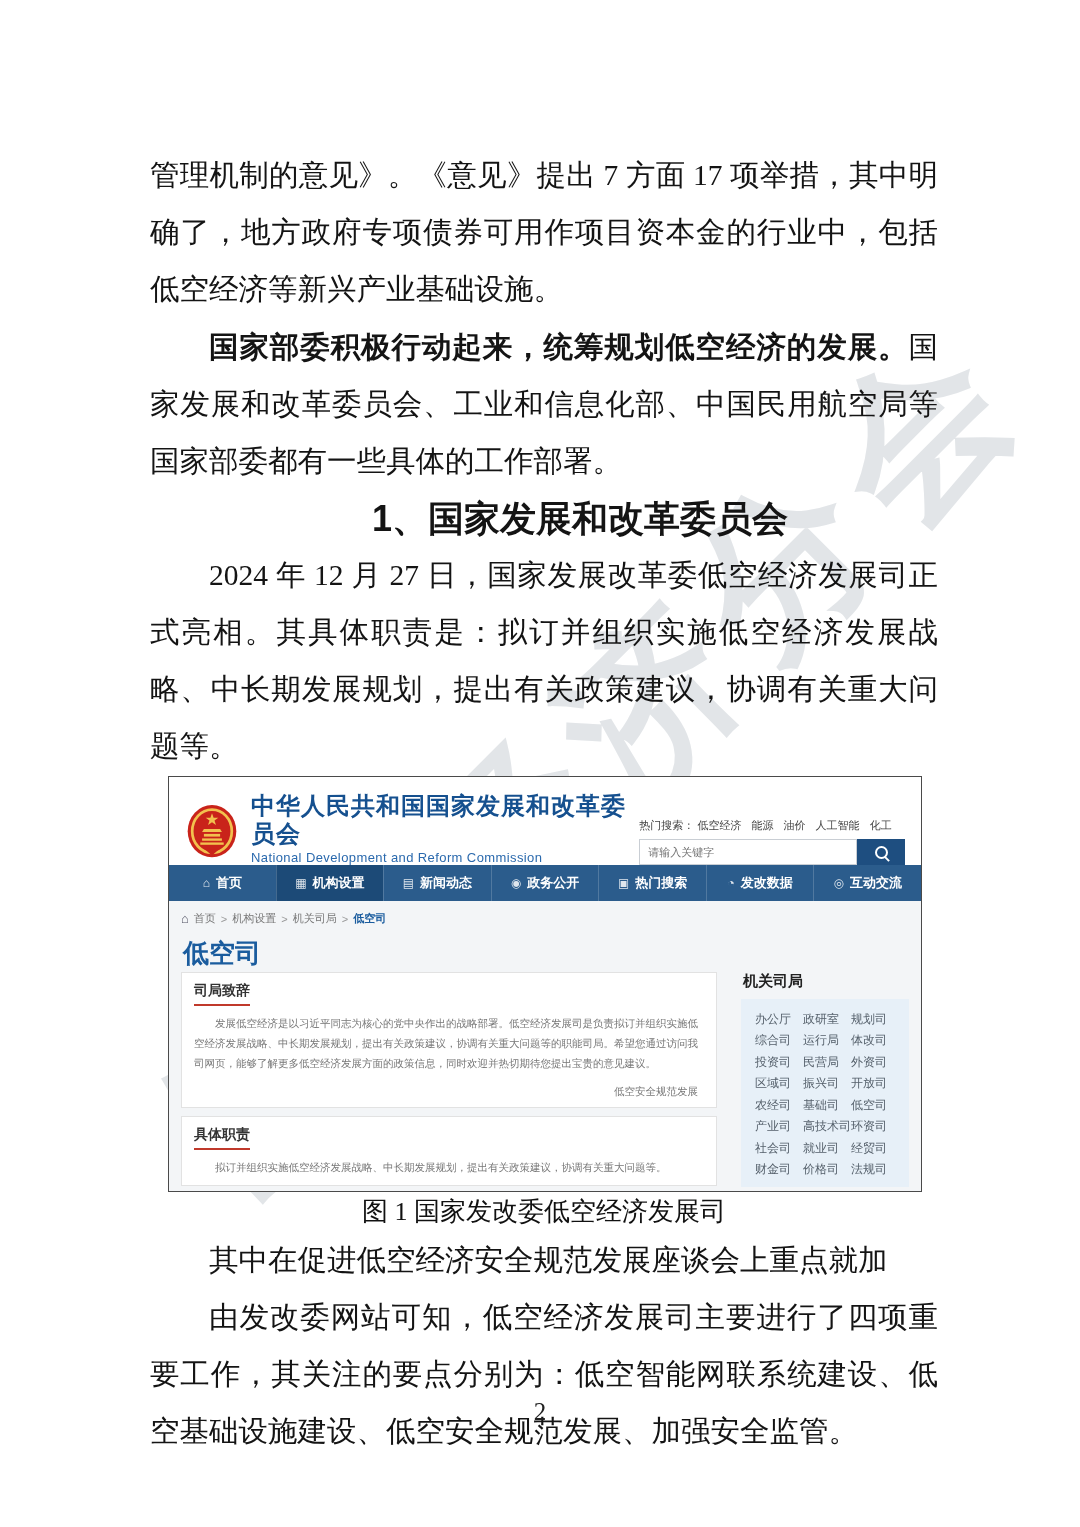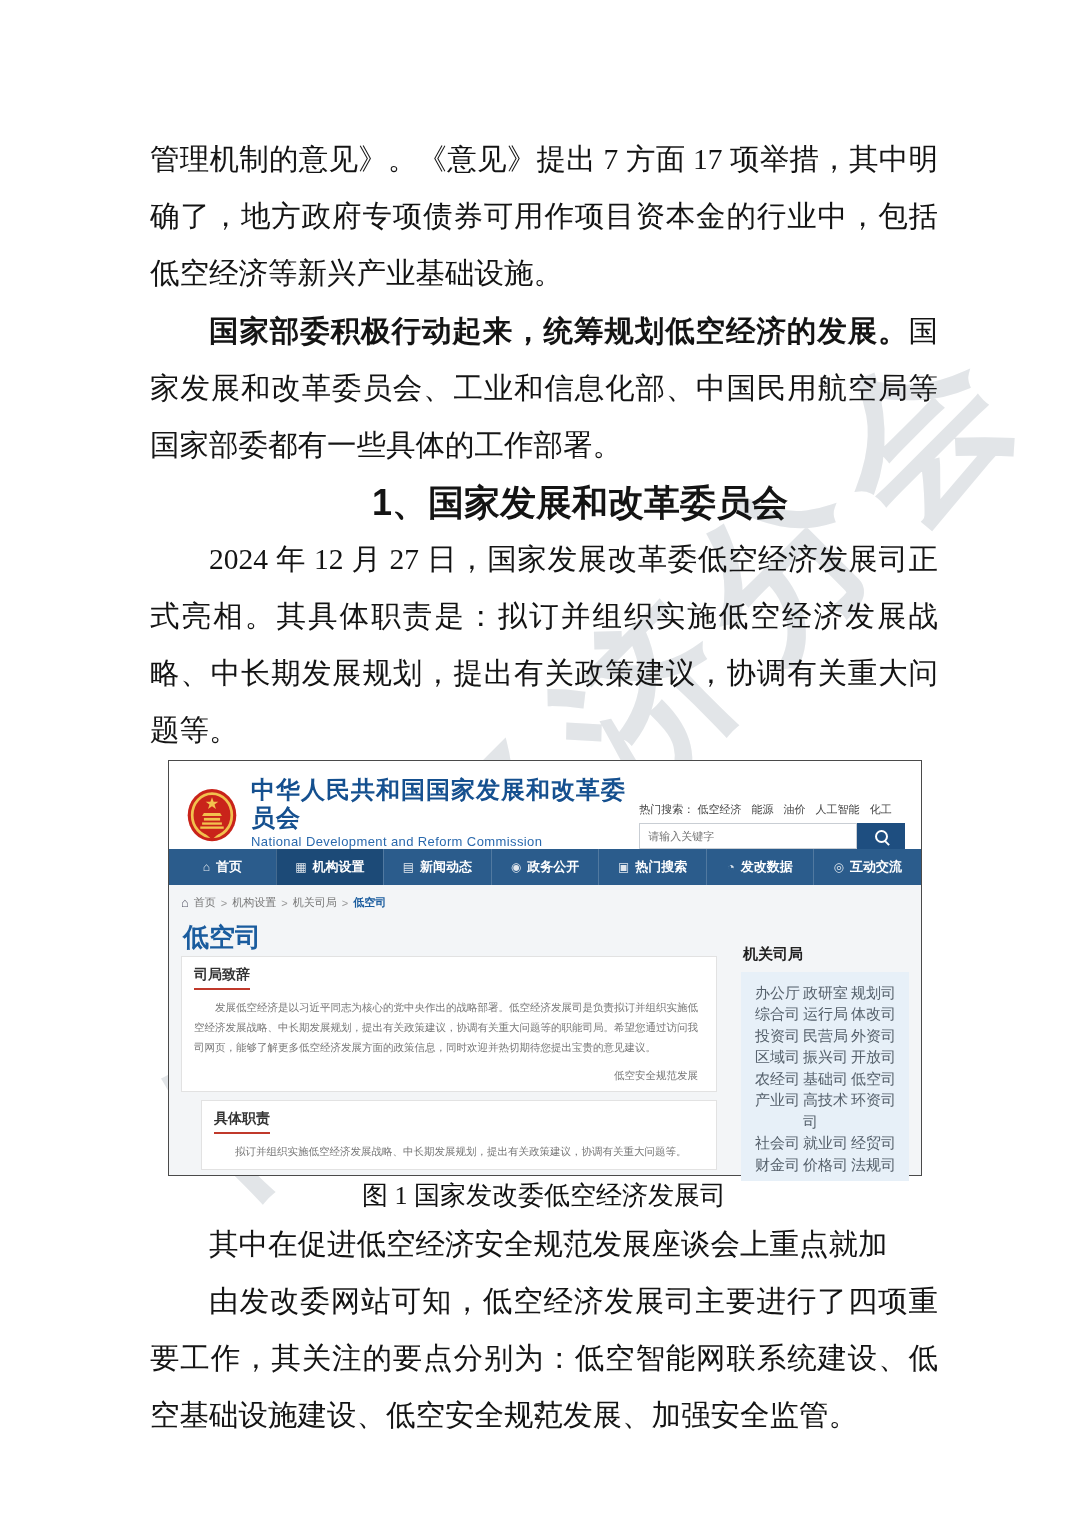--- a/index.html
+++ b/index.html
@@ -13,21 +13,21 @@
   .watermark{
     position:absolute;left:25px;top:665px;width:1100px;height:220px;
     line-height:220px;text-align:center;
     transform:rotate(-45deg);
     font-family:"Liberation Sans","DejaVu Sans",sans-serif;
     font-size:168px;font-weight:700;letter-spacing:22px;
     color:#e2e5e8;z-index:0;white-space:nowrap;
   }
   
   .doc{
-    position:absolute;left:150px;top:131px;width:788px;z-index:1;
+    position:absolute;left:150px;top:147px;width:788px;z-index:1;
     font-size:29.5px;line-height:57px;text-align:justify;
   }
   .doc p{margin:0;}
   .indent{text-indent:2em;}
   .hei{font-family:"Liberation Sans","DejaVu Sans",sans-serif;font-weight:700;}
   .heading{font-size:36px;text-indent:2em;text-align:center;}
   .caption{
     text-align:center;font-size:26px;line-height:40px;margin:2px 0 0 0;
     text-indent:0;color:#111;
   }
@@ -105,21 +105,21 @@
     padding-bottom:4px;border-bottom:2px solid #c0392b;
   }
   .box-text{
     font-size:10.5px;color:#777;line-height:20px;text-indent:2em;margin-top:7px;
   }
   .box-sign{text-align:right;font-size:10.5px;color:#777;margin-top:12px;padding-right:6px;}
   .right-col{flex:1;display:flex;flex-direction:column;}
   .sidebar-title{font-size:15px;font-weight:700;color:#222;margin:0 0 8px 2px;}
   .sidebar-panel{background:#e7f0f8;padding:10px 10px 6px 14px;flex:1;}
   .sidebar-row{display:flex;}
-  .sidebar-link{flex:1;font-size:15px;color:#55606b;line-height:21.5px;cursor:pointer;}
+  .sidebar-link{flex:1;font-size:12px;color:#55606b;line-height:21.5px;cursor:pointer;}
 </style>
 </head>
 <body>
 
 <div class="watermark">低空经济分会</div>
 
 <div class="doc">
   <p>管理机制的意见》。《意见》提出 7 方面 17 项举措，其中明确了，地方政府专项债券可用作项目资本金的行业中，包括低空经济等新兴产业基础设施。</p>
   <p class="indent"><span class="hei">国家部委积极行动起来，统筹规划低空经济的发展。</span><span>国家发展和改革委员会、工业和信息化部、中国民用航空局等国家部委都有一些具体的工作部署。</span></p>
   <p class="heading hei">1、国家发展和改革委员会</p>
@@ -205,21 +205,21 @@
       </div>
       <div class="site-title">低空司</div>
 
       <div class="cols">
         <div class="left-col">
           <div class="box speech">
             <span class="box-title">司局致辞</span>
             <div class="box-text">发展低空经济是以习近平同志为核心的党中央作出的战略部署。低空经济发展司是负责拟订并组织实施低空经济发展战略、中长期发展规划，提出有关政策建议，协调有关重大问题等的职能司局。希望您通过访问我司网页，能够了解更多低空经济发展方面的政策信息，同时欢迎并热切期待您提出宝贵的意见建议。</div>
             <div class="box-sign">低空安全规范发展</div>
           </div>
-          <div class="box" style="margin-bottom:0;margin-left:20px;">
+          <div class="box" style="margin-bottom:0;">
             <span class="box-title">具体职责</span>
             <div class="box-text">拟订并组织实施低空经济发展战略、中长期发展规划，提出有关政策建议，协调有关重大问题等。</div>
           </div>
         </div>
         <div class="right-col">
           <div class="sidebar-title">机关司局</div>
           <div class="sidebar-panel">
             <div class="sidebar-row">
                 <span class="sidebar-link">办公厅</span>
                 <span class="sidebar-link">政研室</span>

